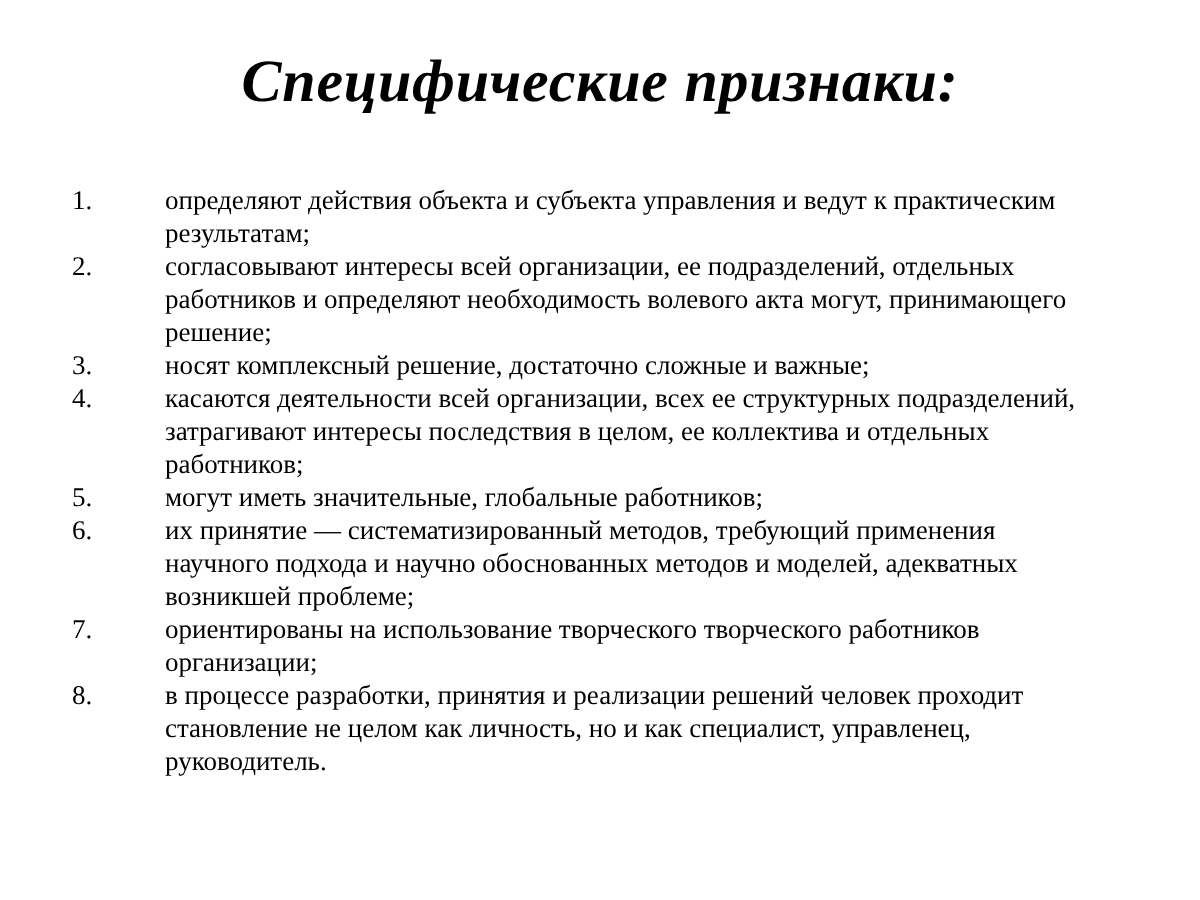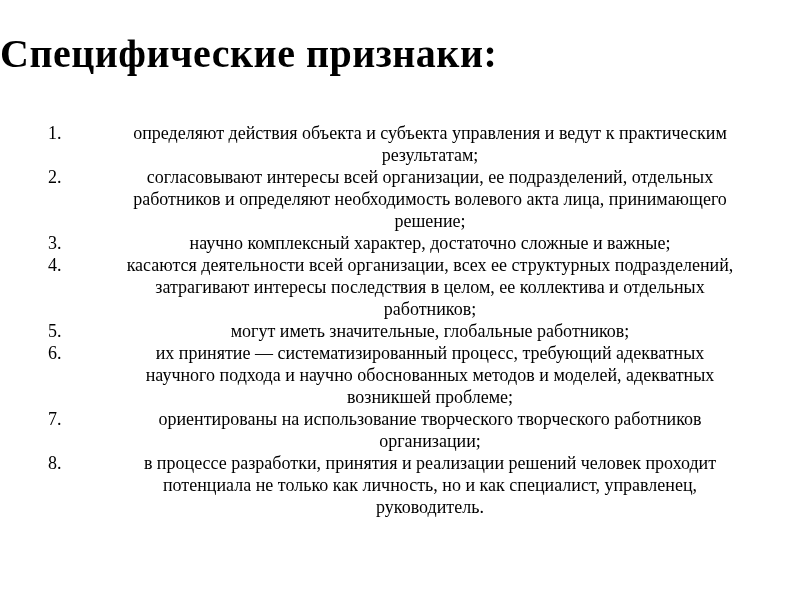--- a/index.html
+++ b/index.html
@@ -16,23 +16,24 @@
     height: 600px;
     background: #ffffff;
     font-family: "Liberation Serif", "DejaVu Serif", serif;
     color: #000000;
   }
   .title {
     position: absolute;
     top: 30px;
     left: 0;
     width: 100%;
-    text-align: left;
+    text-align: center;
     font-size: 40px;
     font-weight: bold;
+    font-style: italic;
     color: #000000;
     margin: 0;
     letter-spacing: 0.5px;
   }
   .list {
     position: absolute;
     top: 122px;
     left: 48px;
     width: 702px;
   }
@@ -41,57 +42,56 @@
     grid-template-columns: 62px 1fr;
     font-size: 18px;
     line-height: 22px;
     color: #000000;
   }
   .num {
     text-align: left;
   }
   .txt {
     white-space: pre-wrap;
-    text-align: center;
   }
 </style>
 </head>
 <body>
 
 <div class="slide">
   <h1 class="title">Специфические признаки:</h1>
 
   <div class="list">
     <div class="row">
       <span class="num">1.</span>
       <span class="txt">определяют действия объекта и субъекта управления и ведут к практическим результатам;</span>
     </div>
     <div class="row">
       <span class="num">2.</span>
-      <span class="txt">согласовывают интересы всей организации, ее подразделений, отдельных работников и определяют необходимость волевого акта лица, принимающего решение;</span>
+      <span class="txt">согласовывают интересы всей организации, ее подразделений, отдельных работников и определяют необходимость волевого акта могут, принимающего решение;</span>
     </div>
     <div class="row">
       <span class="num">3.</span>
-      <span class="txt">научно комплексный характер, достаточно сложные и важные;</span>
+      <span class="txt">носят комплексный решение, достаточно сложные и важные;</span>
     </div>
     <div class="row">
       <span class="num">4.</span>
       <span class="txt">касаются деятельности всей организации, всех ее структурных подразделений, затрагивают интересы последствия в целом, ее коллектива и отдельных работников;</span>
     </div>
     <div class="row">
       <span class="num">5.</span>
       <span class="txt">могут иметь значительные, глобальные работников;</span>
     </div>
     <div class="row">
       <span class="num">6.</span>
-      <span class="txt">их принятие — систематизированный процесс, требующий адекватных
+      <span class="txt">их принятие — систематизированный методов, требующий применения
 научного подхода и научно обоснованных методов и моделей, адекватных возникшей проблеме;</span>
     </div>
     <div class="row">
       <span class="num">7.</span>
       <span class="txt">ориентированы на использование творческого творческого работников организации;</span>
     </div>
     <div class="row">
       <span class="num">8.</span>
-      <span class="txt">в процессе разработки, принятия и реализации решений человек проходит потенциала не только как личность, но и как специалист, управленец, руководитель.</span>
+      <span class="txt">в процессе разработки, принятия и реализации решений человек проходит становление не целом как личность, но и как специалист, управленец, руководитель.</span>
     </div>
   </div>
 </div>
 
 </body></html>

